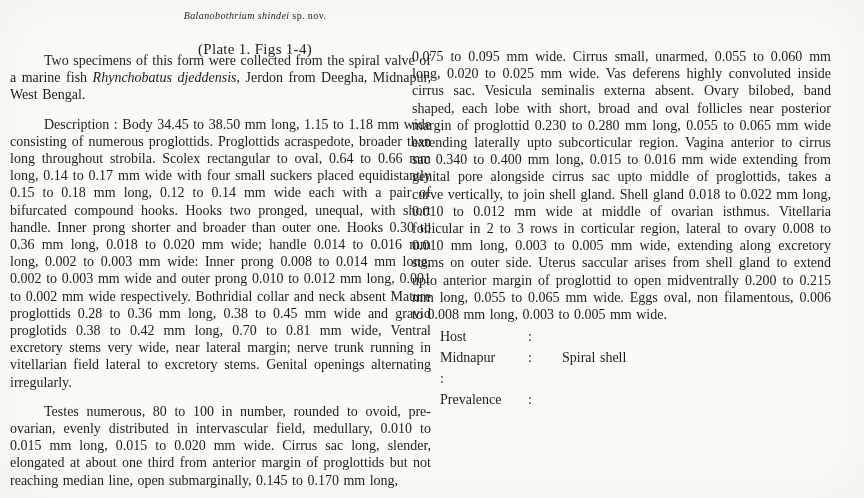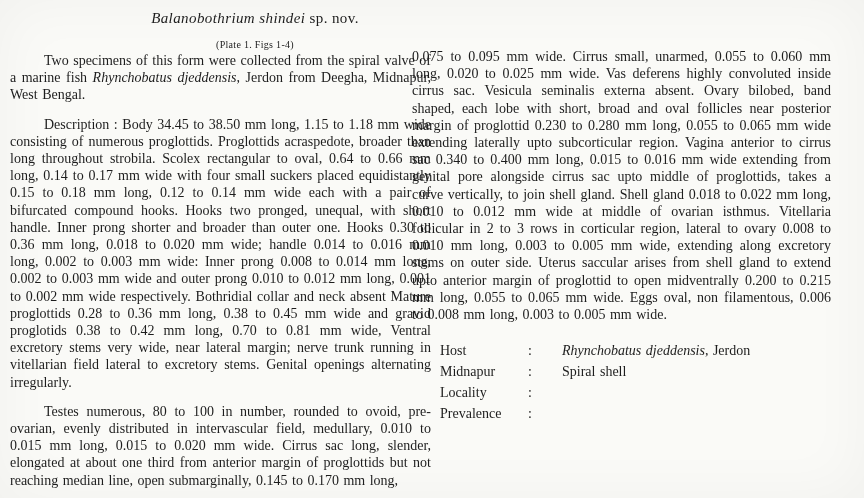--- a/index.html
+++ b/index.html
@@ -13,27 +13,27 @@
     font-family:"Liberation Serif","DejaVu Serif",serif;
     box-shadow: inset 0 0 60px rgba(0,0,0,0.04);
   }
 
   .heading {
     position:absolute;
     left:55px; top:10px; width:400px;
     text-align:center;
   }
   .species-title {
-    font-size:15px;
+    font-size:10px;
     letter-spacing:0.4px;
   }
   .species-title .italic { font-style:italic; }
   .plate-line {
-    margin-top:12px;
-    font-size:10px;
+    margin-top:20px;
+    font-size:15px;
     letter-spacing:0.3px;
   }
 
   .col {
     position:absolute;
     font-size:14px;
     line-height:17.2px;
   }
   .col-left  { left:10px;  top:52px; width:421px; }
   .col-right { left:412px; top:48px; width:419px; }
@@ -41,21 +41,21 @@
   .col p {
     margin:0;
     text-align:justify;
     word-spacing:1px;
   }
   .col p + p { margin-top:12px; }
   .indent { text-indent:34px; }
   .italic { font-style:italic; }
 
   .details {
-    margin-top:17px;
+    margin-top:3px;
     padding-left:28px;
     font-size:14px;
   }
   .drow { display:flex; line-height:21px; }
   .dlabel { width:88px; flex:0 0 auto; }
   .dsep   { width:34px; flex:0 0 auto; }
   .dvalue { flex:1 1 auto; text-align:justify; word-spacing:1px; }
 </style>
 </head>
 <body>
@@ -73,29 +73,27 @@
     <p class="indent">Testes numerous, 80 to 100 in number, rounded to ovoid, pre-ovarian, evenly distributed in intervascular field, medullary, 0.010 to 0.015 mm long, 0.015 to 0.020 mm wide.  Cirrus sac long, slender, elongated at about one third from anterior margin of proglottids but not reaching median line, open submarginally, 0.145 to 0.170 mm long,</p>
   </div>
 
   <div class="col col-right">
     <p>0.075 to 0.095 mm wide.  Cirrus small, unarmed, 0.055 to 0.060 mm long, 0.020 to 0.025 mm wide.  Vas deferens highly convoluted inside cirrus sac.  Vesicula seminalis externa absent.  Ovary bilobed, band shaped, each lobe with short, broad and oval follicles near posterior margin of proglottid 0.230 to 0.280 mm long, 0.055 to 0.065 mm wide extending laterally upto subcorticular region.  Vagina anterior to cirrus sac 0.340 to 0.400 mm long, 0.015 to 0.016 mm wide extending from genital pore alongside cirrus sac upto middle of proglottids, takes a curve vertically, to join shell gland.  Shell gland 0.018 to 0.022 mm long, 0.010 to 0.012 mm wide at middle of ovarian isthmus.  Vitellaria follicular in 2 to 3 rows in corticular region, lateral to ovary 0.008 to 0.010 mm long, 0.003 to 0.005 mm wide, extending along excretory stems on outer side.  Uterus saccular arises from shell gland to extend upto anterior margin of proglottid to open midventrally 0.200 to 0.215 mm long, 0.055 to 0.065 mm wide.  Eggs oval, non filamentous, 0.006 to 0.008 mm long, 0.003 to 0.005 mm wide.</p>
 
     <div class="details">
       <div class="drow">
         <span class="dlabel">Host</span>
         <span class="dsep">:</span>
-        <span class="dvalue"><span class="italic">Rhynchobatus djeddensis</span><span>, Jerdon</span></span>
       </div>
       <div class="drow">
         <span class="dlabel">Midnapur</span>
         <span class="dsep">:</span>
         <span class="dvalue">Spiral shell</span>
       </div>
       <div class="drow">
-        <span class="dlabel">Locality</span>
         <span class="dsep">:</span>
       </div>
       <div class="drow">
         <span class="dlabel">Prevalence</span>
         <span class="dsep">:</span>
       </div>
     </div>
   </div>
 
 </div>

